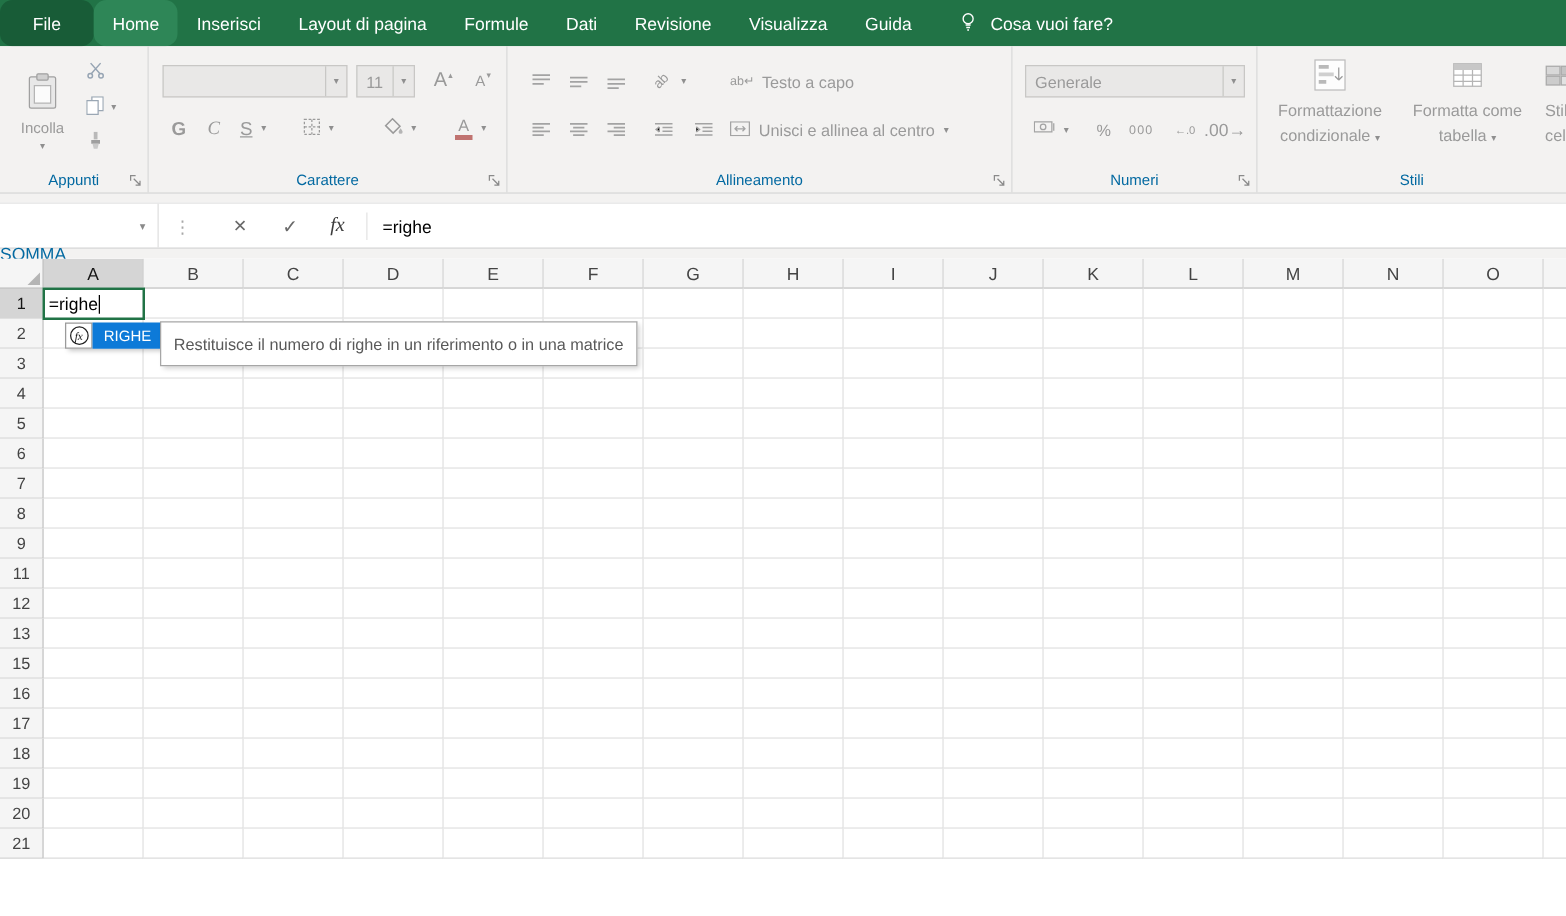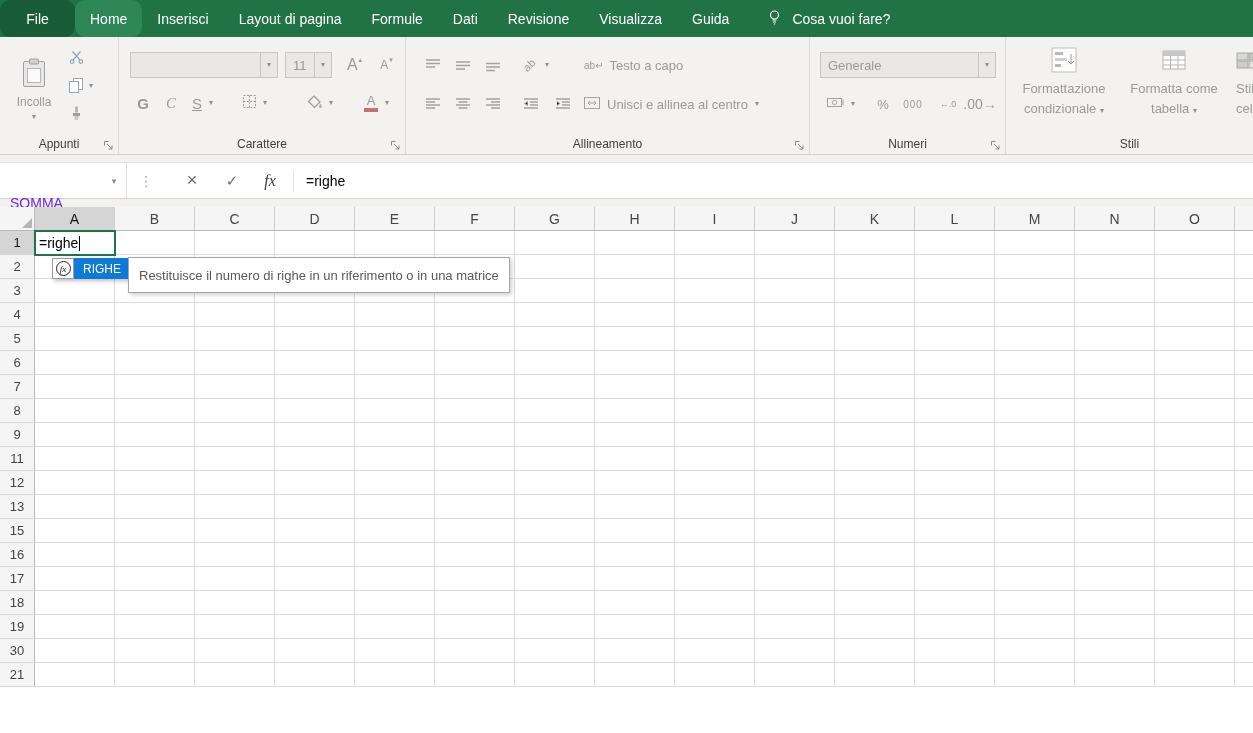--- a/index.html
+++ b/index.html
@@ -14,21 +14,21 @@
   .tellme { display:flex; align-items:center; gap:9px; margin-left:22px; }
 
   
   .ribbon { position:absolute; top:37px; left:0; width:100%; height:118px; background:var(--ribbon-bg,#f3f2f1); border-bottom:1px solid #d1d1d1; }
   .rgroup { position:absolute; top:0; height:117px; border-right:1px solid #dadada; }
   #g-appunti { left:0; width:119px; }
   #g-carattere { left:119px; width:287px; }
   #g-allineamento { left:406px; width:404px; }
   #g-numeri { left:810px; width:196px; }
   #g-stili { left:1006px; width:247px; border-right:none; }
-  .glabel { position:absolute; bottom:3px; left:0; right:0; text-align:center; font-size:12px; color:#404040; }
+  .glabel { position:absolute; bottom:3px; left:0; right:0; text-align:center; font-size:12px; color:#0369a1; }
   .launcher { position:absolute; right:4px; bottom:6px; width:11px; height:11px; }
   .btn { position:absolute; display:flex; align-items:center; justify-content:center; color:#9a9a9a; }
   .dd { font-size:8px; color:#8f8f8f; line-height:1; }
   .combo { position:absolute; background:#e9e8e7; border:1px solid #c8c7c5; display:flex; align-items:stretch; }
   .combo .cval { flex:1; display:flex; align-items:center; padding-left:7px; font-size:13px; color:#9a9a9a; }
   .combo .cdd { width:17px; border-left:1px solid #c8c7c5; display:flex; align-items:center; justify-content:center; }
 
   
   .paste { left:7px; top:5px; width:54px; height:94px; flex-direction:column; gap:4px; font-size:12px; }
   .cutbtn { left:64px; top:11px; width:24px; height:22px; }
@@ -81,21 +81,21 @@
   .stylebtn { position:absolute; top:7px; width:108px; height:94px; display:flex; flex-direction:column; align-items:center; padding-top:3px; gap:5px; font-size:13px; color:#9a9a9a; text-align:center; }
   #btn-conditional { left:4px; }
   #btn-formattable { left:114px; }
   #btn-cellstyles { left:226px; align-items:flex-start; text-align:left; padding-left:4px; }
   .stylebtn .line { line-height:15px; white-space:nowrap; }
 
   
   .fbar { position:absolute; top:155px; left:0; width:100%; height:52px; background:var(--ribbon-bg,#f3f2f1); }
   .fbar-inner { position:absolute; top:7px; left:0; width:100%; height:37px; background:#fff; border-top:1px solid #e3e3e3; border-bottom:1px solid #d4d4d4; display:flex; align-items:center; }
   .namebox { width:127px; height:100%; display:flex; align-items:center; border-right:1px solid #e0e0e0; }
-  .namebox .nval { flex:1; padding-left:10px; font-size:14px; color:#6d28d9;margin-top:44px; }
+  .namebox .nval { flex:1; font-size:14px; color:#0369a1;margin-top:44px; }
   .namebox .ndd { width:24px; text-align:center; color:#8a8a8a; font-size:9px; }
   .grip { margin-left:12px; color:#a8a8a8; font-size:14px; }
   #fb-cancel { margin-left:26px; width:26px; text-align:center; font-size:18px; color:#6a6a6a; }
   #fb-enter  { margin-left:14px; width:26px; text-align:center; font-size:15px; color:#6a6a6a; }
   #fb-fx     { margin-left:12px; width:26px; text-align:center; font-family:"Liberation Serif",serif; font-style:italic; font-size:16px; color:#3c3c3c; }
   .fdivider { width:1px; height:22px; background:#e3e3e3; margin-left:10px; }
   .fvalue { margin-left:12px; font-size:14px; color:#000; }
 
   
   .grid { position:absolute; top:207px; left:0; width:1253px; height:526px; overflow:hidden; background:#fff; }
@@ -743,21 +743,21 @@
         <div class="cell"></div>
         <div class="cell"></div>
         <div class="cell"></div>
         <div class="cell"></div>
         <div class="cell"></div>
         <div class="cell"></div>
         <div class="cell"></div>
         <div class="cell"></div>
       </div>
       <div class="grid-row">
-        <div class="rh">30</div>
+        <div class="rh">20</div>
         <div class="cell"></div>
         <div class="cell"></div>
         <div class="cell"></div>
         <div class="cell"></div>
         <div class="cell"></div>
         <div class="cell"></div>
         <div class="cell"></div>
         <div class="cell"></div>
         <div class="cell"></div>
         <div class="cell"></div>

